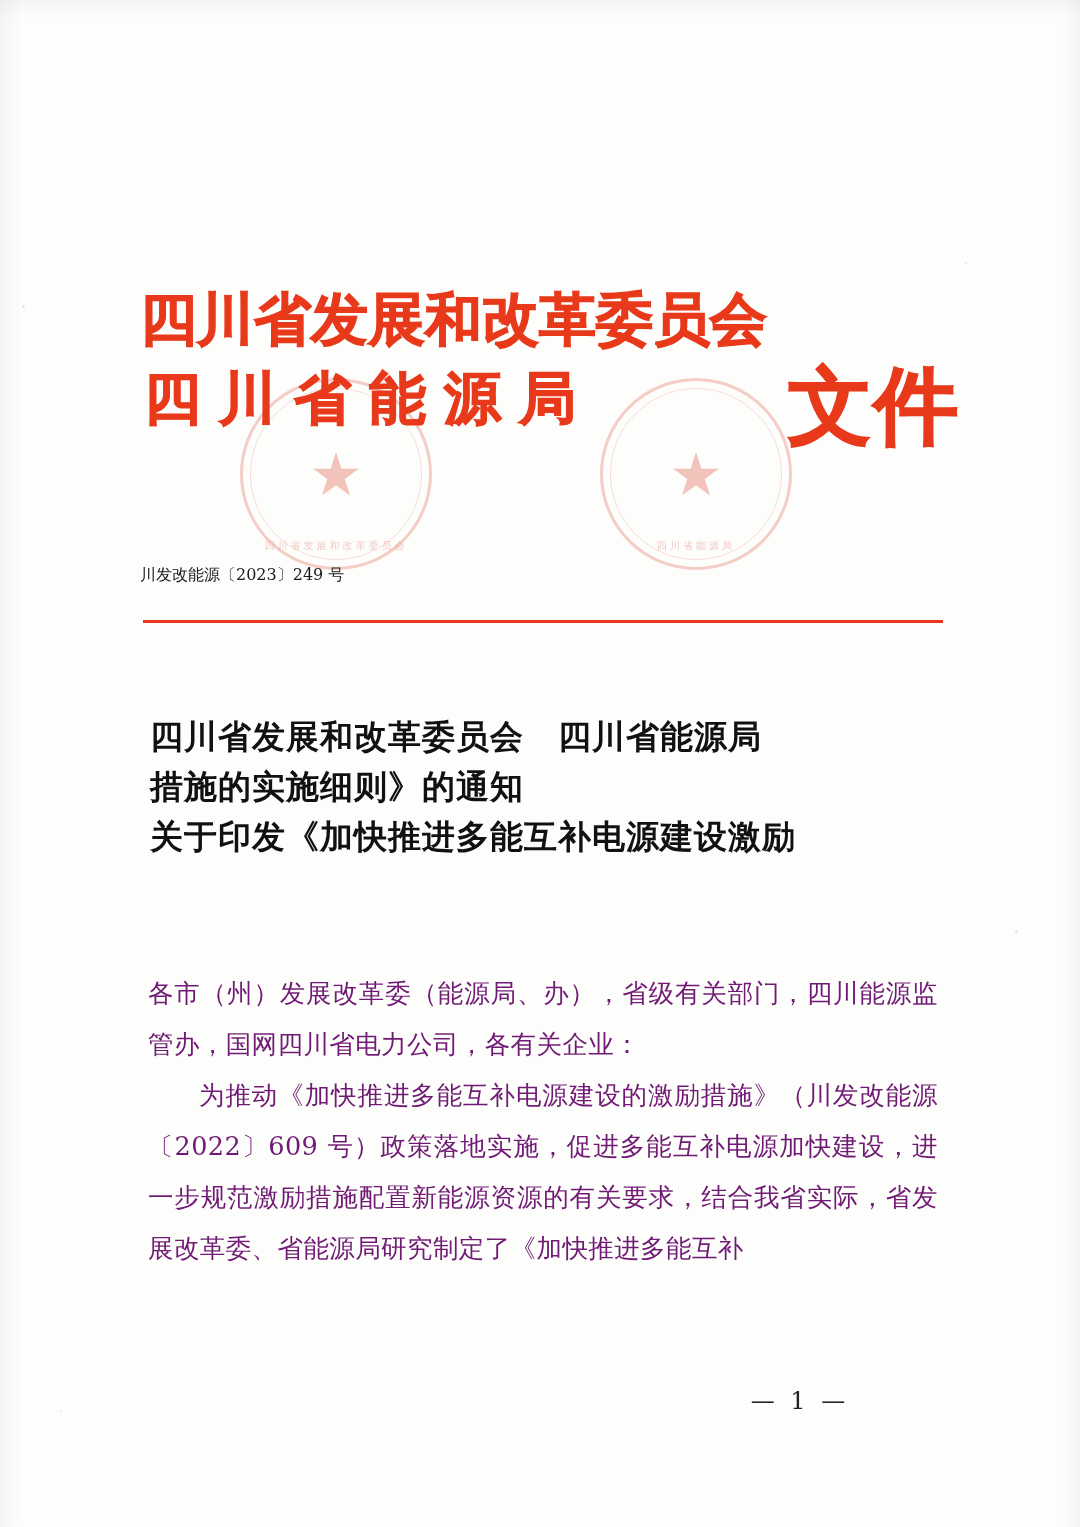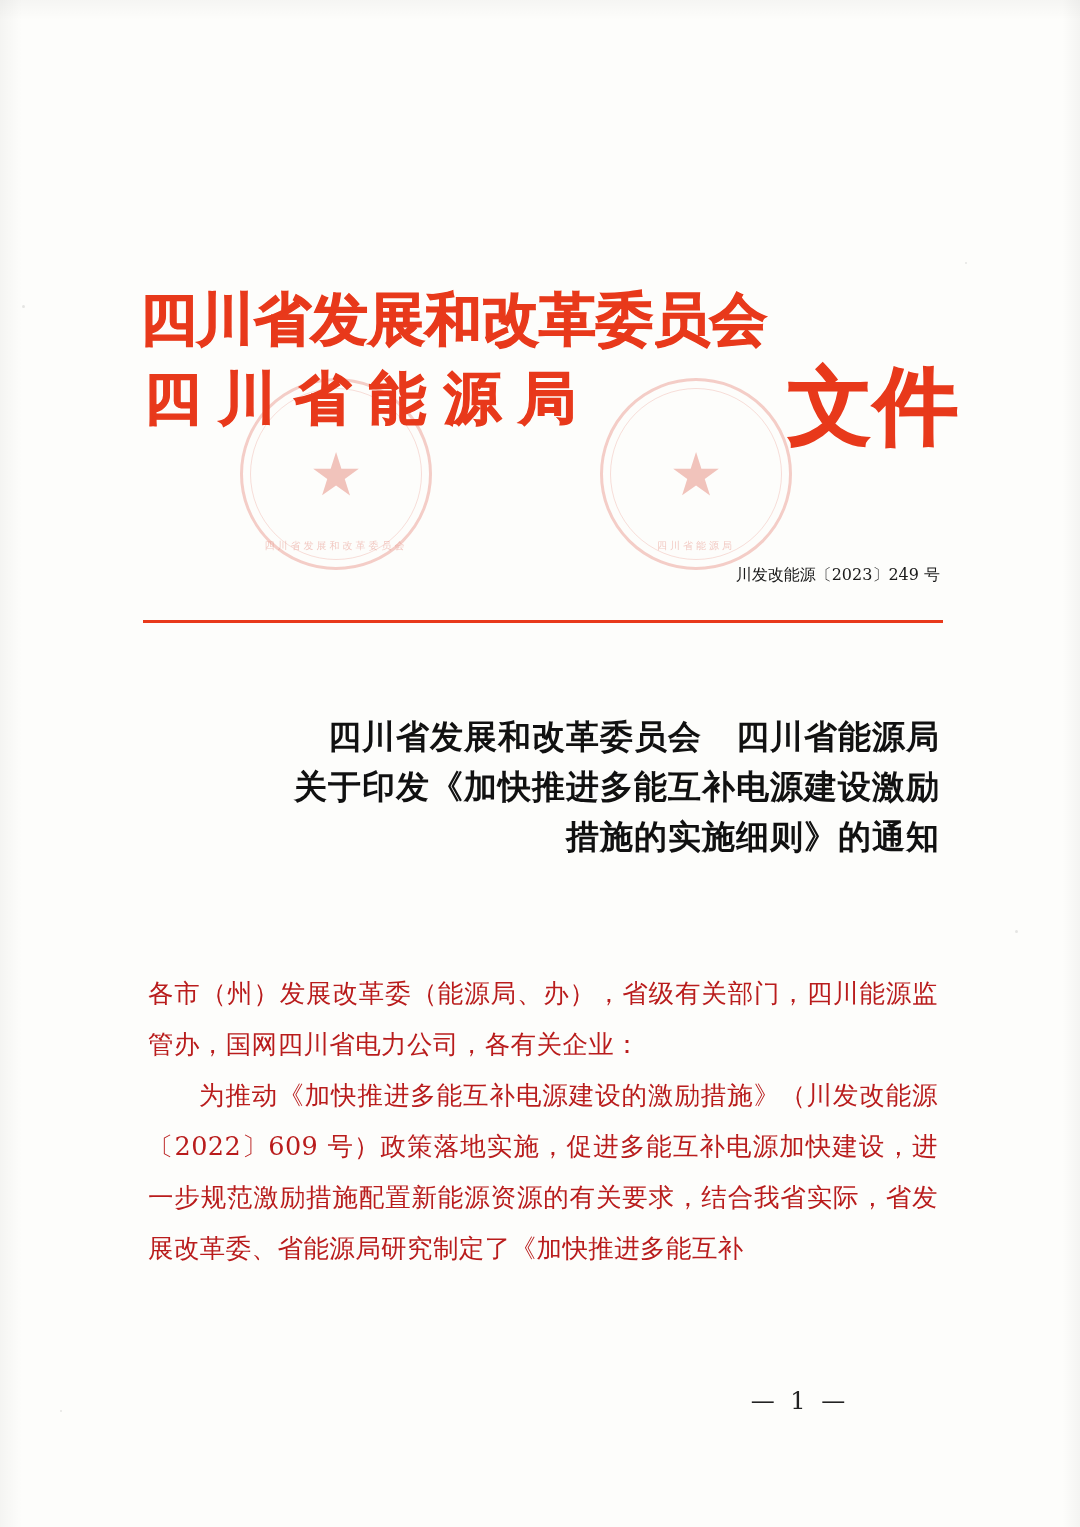--- a/index.html
+++ b/index.html
@@ -127,57 +127,57 @@
     text-align: center;
     font-size: 10px;
     color: rgba(214, 60, 40, 0.5);
     letter-spacing: 3px;
   }
   .doc-number-wrap {
     position: absolute;
     left: 140px;
     width: 800px;
     top: 565px;
-    text-align: right;
+    text-align: left;
   }
 
   .red-rule {
     position: absolute;
     left: 143px;
     width: 800px;
     top: 620px;
     height: 3px;
     background: #e8391b;
   }
 
   .title-block {
     position: absolute;
     left: 150px;
     width: 790px;
     top: 712px;
-    text-align: right;
+    text-align: left;
     font-weight: 700;
     font-size: 33px;
     line-height: 1.52;
     color: #111;
     letter-spacing: 1px;
   }
   .title-block .tline {
     display: block;
     white-space: nowrap;
   }
 
   .body-text {
     position: absolute;
     left: 148px;
     width: 790px;
     top: 968px;
     font-size: 25.5px;
     line-height: 2.0;
-    color: #b91c1c;
+    color: #701a75;
     letter-spacing: 0.4px;
     text-align: justify;
   }
   .body-text p {
     margin: 0;
   }
   .body-text p.indent {
     text-indent: 2em;
   }
 
@@ -232,22 +232,22 @@
   </div>
 
   <div class="doc-number-wrap">
     <span>川发改能源〔2023〕249 号</span>
   </div>
 
   <div class="red-rule"></div>
 
   <div class="title-block">
     <span class="tline">四川省发展和改革委员会　四川省能源局</span>
+    <span class="tline">措施的实施细则》的通知</span>
     <span class="tline">关于印发《加快推进多能互补电源建设激励</span>
-    <span class="tline">措施的实施细则》的通知</span>
   </div>
 
   <div class="body-text">
     <p>各市（州）发展改革委（能源局、办），省级有关部门，四川能源监管办，国网四川省电力公司，各有关企业：</p>
     <p class="indent">为推动《加快推进多能互补电源建设的激励措施》（川发改能源〔2022〕609 号）政策落地实施，促进多能互补电源加快建设，进一步规范激励措施配置新能源资源的有关要求，结合我省实际，省发展改革委、省能源局研究制定了《加快推进多能互补</p>
   </div>
 
   <div class="page-number">
     <span class="page-number-inner">— 1 —</span>
   </div>

